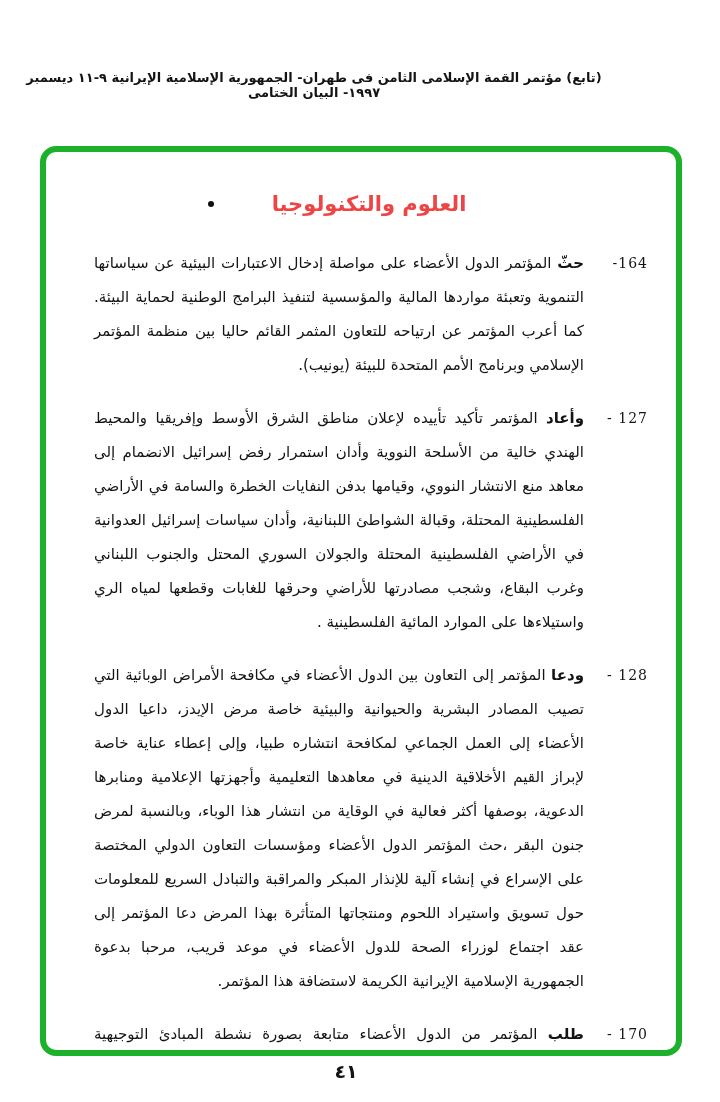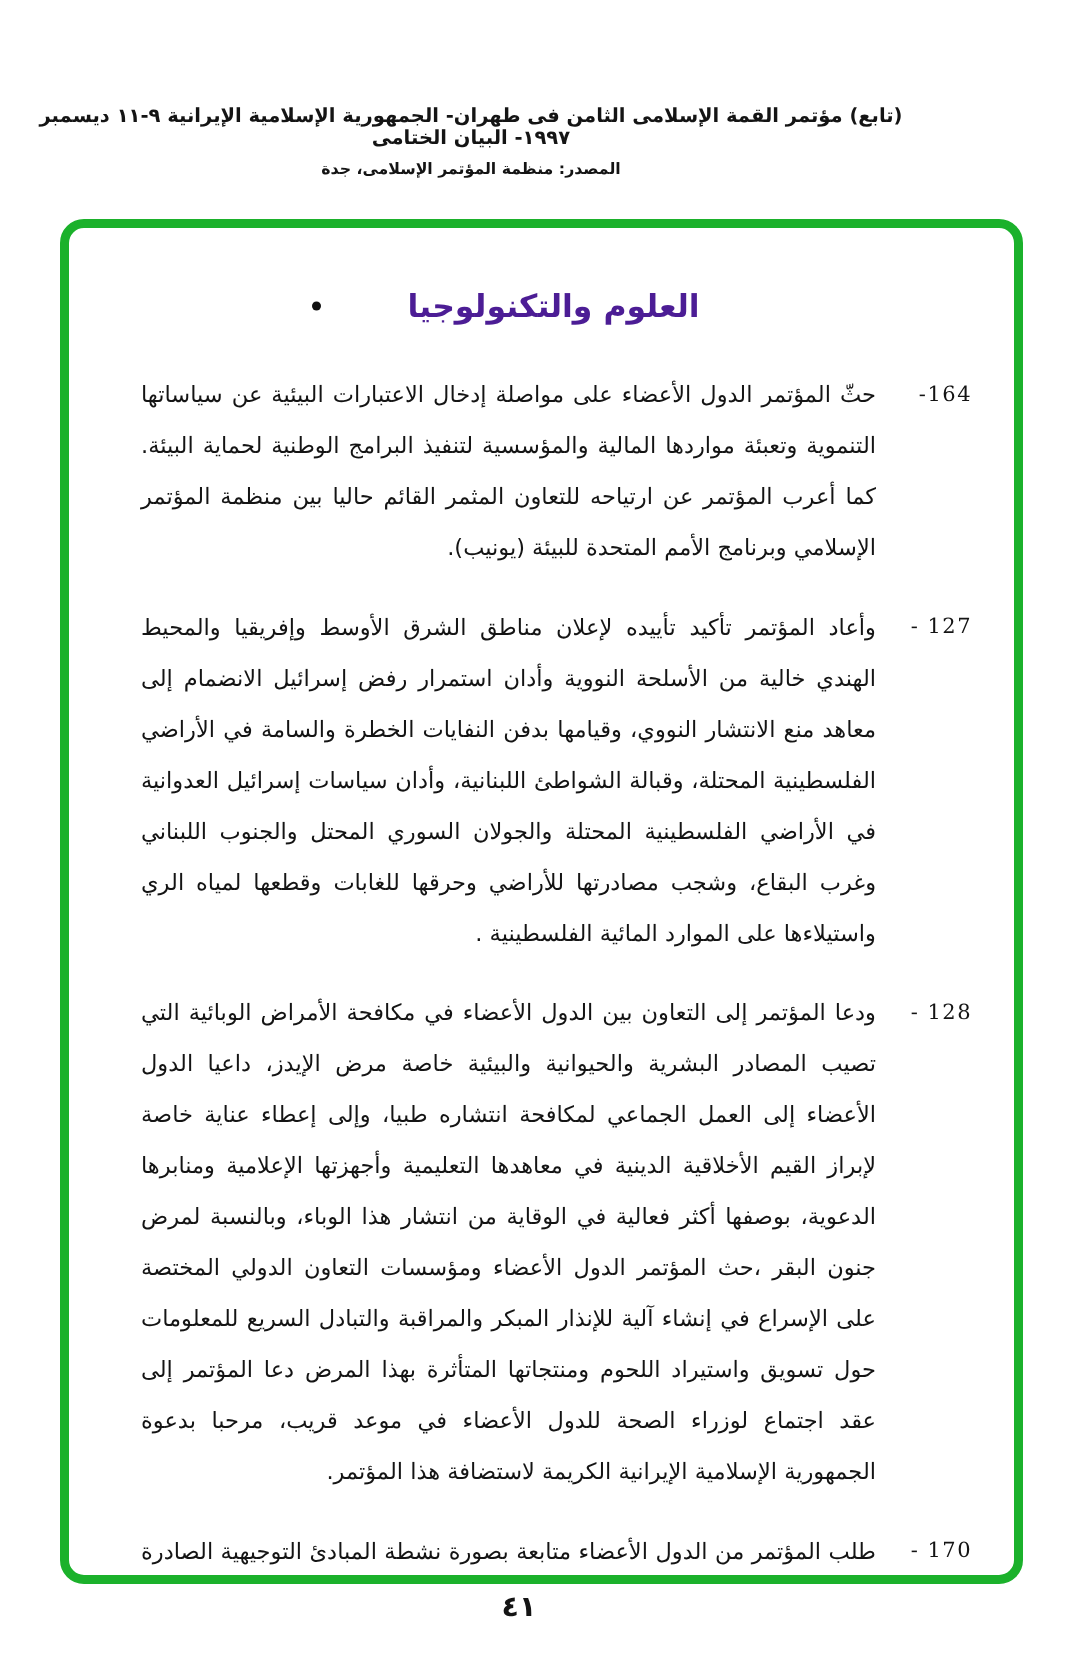--- a/index.html
+++ b/index.html
@@ -13,44 +13,43 @@
 
   .frame{
     position:absolute;left:40px;top:146px;width:642px;height:910px;
     box-sizing:border-box;border:6px solid #1bb12b;border-radius:16px;
     padding:34px 36px 0 48px;direction:rtl;overflow:hidden;background:#fff;
   }
   .section-title-row{
     display:flex;justify-content:center;align-items:center;gap:58px;
     margin:6px 0 30px 0;transform:translateX(-30px);
   }
-  .section-title{font-size:21px;font-weight:bold;color:#4c1d95;}
+  .section-title{font-size:21px;font-weight:bold;color:#ef4444;}
   .bullet-dot{width:6px;height:6px;border-radius:50%;background:#101010;flex:0 0 auto;}
 
   .para{
     position:relative;font-size:15px;line-height:34px;text-align:justify;
     padding-right:56px;margin:0 0 19px 0;
   }
   .para .pnum{
     position:absolute;right:-8px;top:0;font-size:14px;direction:ltr;
     font-family:"DejaVu Serif", serif;letter-spacing:1px;
   }
-  .para .lead{font-weight:normal;}
+  .para .lead{font-weight:bold;}
 
   .page-number{
     position:absolute;top:1060px;left:0;width:720px;text-align:center;
     font-size:19px;font-weight:bold;transform:translateX(-14px);
   }
 </style>
 </head>
 <body>
 
 <div class="header">
   <div class="header-line1">(تابع) مؤتمر القمة الإسلامى الثامن فى طهران- الجمهورية الإسلامية الإيرانية ٩-١١ ديسمبر ١٩٩٧- البيان الختامى</div>
-  <div class="header-line2">المصدر: منظمة المؤتمر الإسلامى، جدة</div>
 </div>
 
 <div class="frame" style="border-color: rgb(27, 177, 43);">
 
   <div class="section-title-row">
     <span class="section-title">العلوم والتكنولوجيا</span>
     <span class="bullet-dot"></span>
   </div>
 
   <div class="para">

